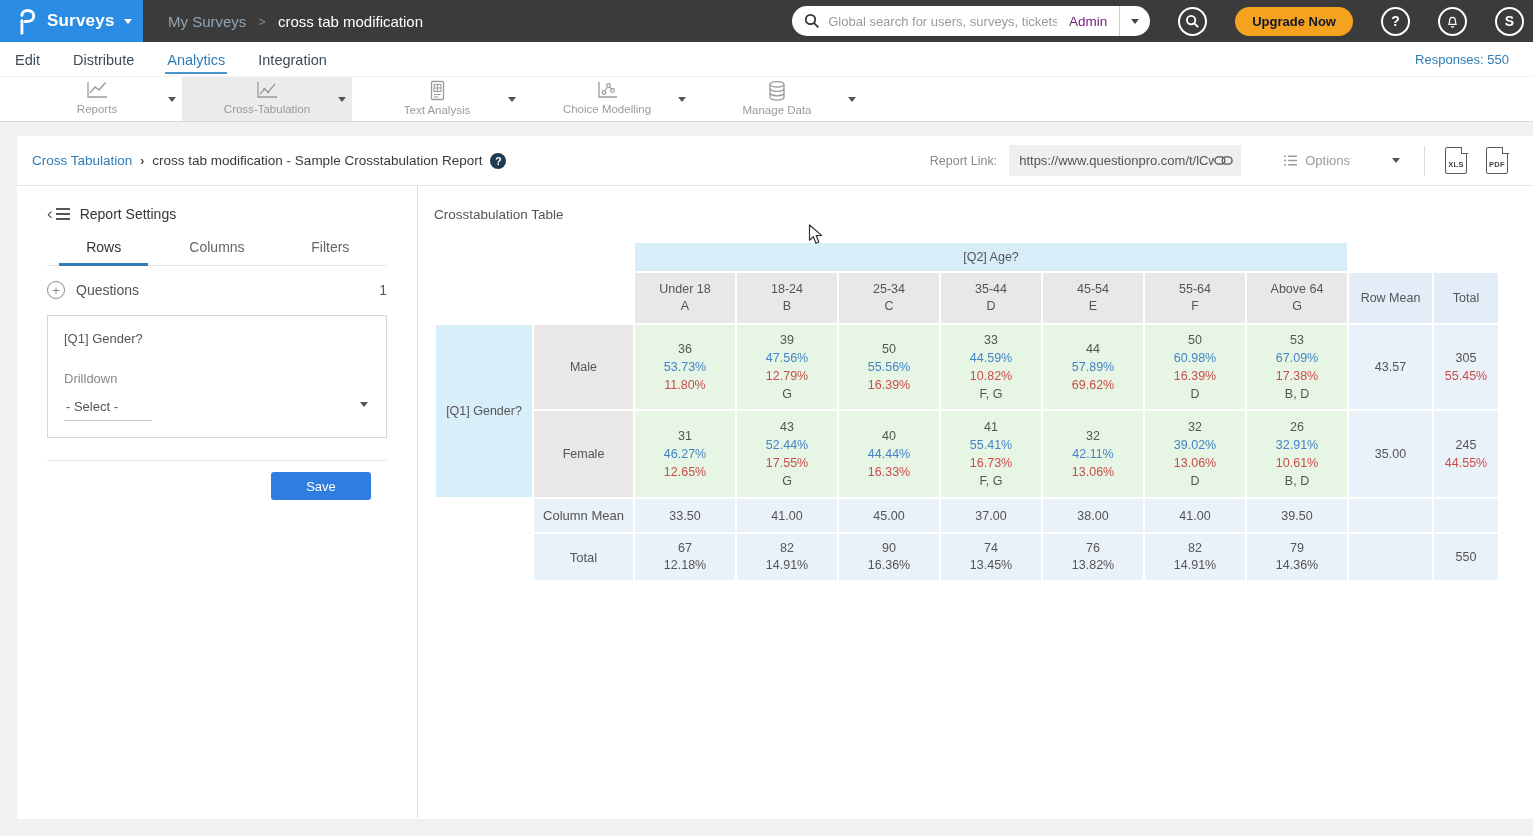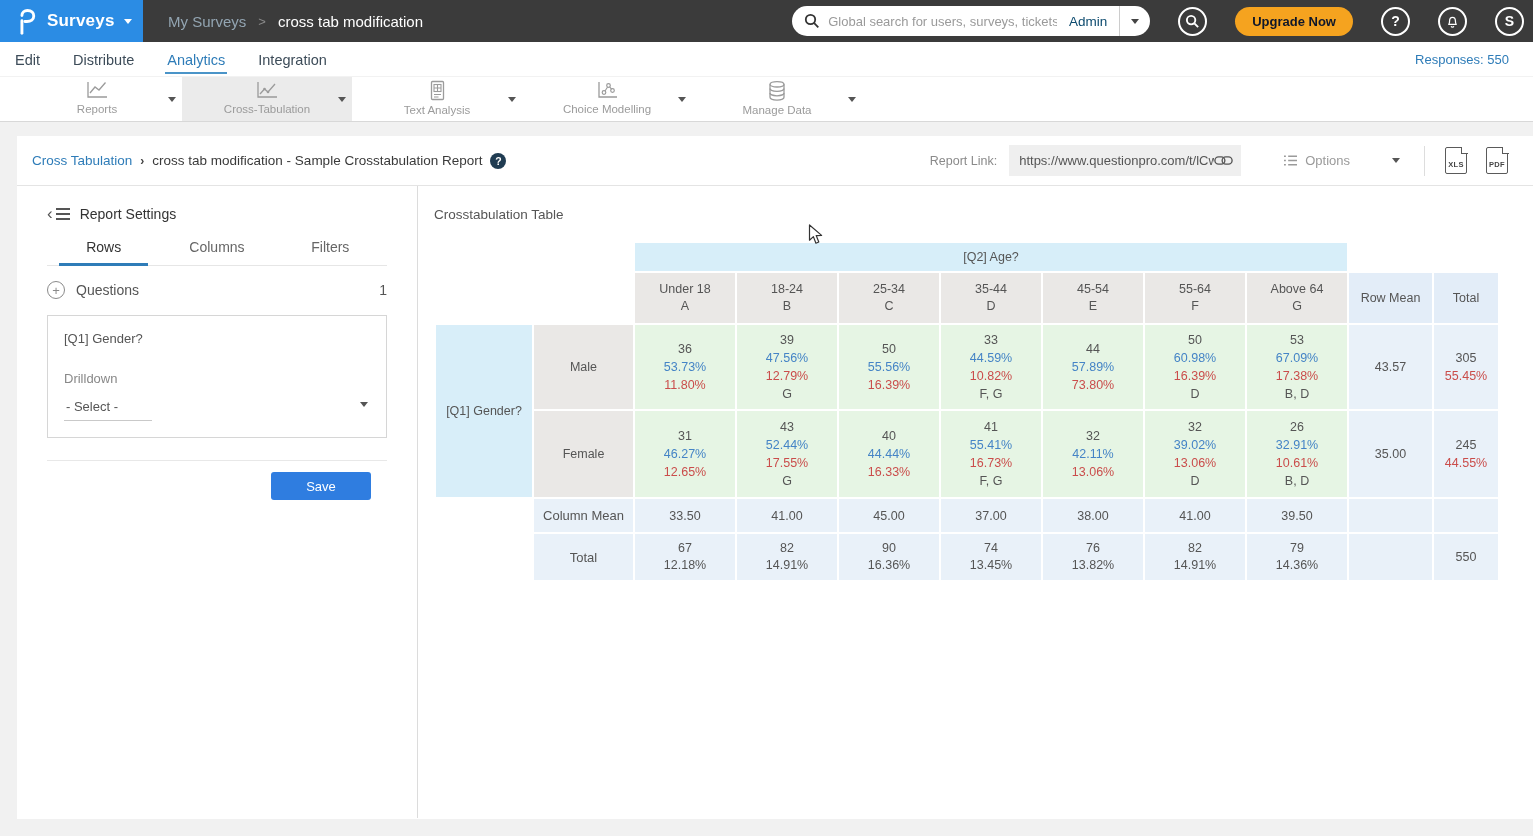--- a/index.html
+++ b/index.html
@@ -19,21 +19,21 @@
   .caret { width:0; height:0; border-left:4px solid transparent; border-right:4px solid transparent; border-top:5px solid #555; display:inline-block; }
   .caret.white { border-top-color:#fff; }
   .hdr-crumbs { margin-left:25px; display:flex; align-items:center; font-size:15px; }
   .crumb-parent { color:#93a5b2; cursor:pointer; }
   .crumb-sep { color:#8a8a8a; margin:0 12px; font-size:13px; }
   .crumb-cur { color:#fff; }
   .hdr-right { margin-left:auto; display:flex; align-items:center; gap:28px; padding-right:9px; }
   .search-pill { width:358px; height:30px; background:#fff; border-radius:15px; display:flex; align-items:center; padding-left:12px; overflow:hidden; }
   .search-pill input { border:none; outline:none; flex:1; font-size:13px; color:#333; font-family:"Liberation Sans",sans-serif; background:transparent; }
   .search-pill input::placeholder { color:#9a9a9a; }
-  .pill-scope { font-size:13.5px; color:#0c4a6e; padding:0 12px; }
+  .pill-scope { font-size:13.5px; color:#701a75; padding:0 12px; }
   .pill-divider { width:1px; height:30px; background:#ccc; }
   .pill-caret-box { width:30px; height:30px; display:flex; align-items:center; justify-content:center; cursor:pointer; }
   .pill-caret-box .caret { border-top-color:#444; }
   .circle-btn { width:29px; height:29px; border:2px solid #fff; border-radius:50%; display:flex; align-items:center; justify-content:center; color:#fff; font-size:14px; font-weight:bold; cursor:pointer; flex:0 0 auto; }
   .upgrade-btn { height:29px; padding:0 17px; border:none; border-radius:15px; background:#f5a31f; color:#0f172a; font-size:13px; font-weight:bold; font-family:"Liberation Sans",sans-serif; cursor:pointer; }
   
   .nav-row { height:34px; background:#fff; display:flex; align-items:center; padding:0 24px 0 13px; }
   .nav-item { font-size:14.5px; color:#3d4c59; margin-right:29px; padding:7px 2px 6px; cursor:pointer; }
   .nav-item.active { color:#2e7cb8; border-bottom:2px solid #4a94c8; padding-bottom:4px; }
   .responses-label { margin-left:auto; color:#2e7cb8; font-size:13px; }
@@ -389,21 +389,21 @@
                 </td>
                 <td class="data">
                   <div class="cnt">33</div>
                   <div class="rp">44.59%</div>
                   <div class="cp">10.82%</div>
                   <div class="sig">F, G</div>
                 </td>
                 <td class="data">
                   <div class="cnt">44</div>
                   <div class="rp">57.89%</div>
-                  <div class="cp">73.80%</div>
+                  <div class="cp">69.62%</div>
                 </td>
                 <td class="data">
                   <div class="cnt">50</div>
                   <div class="rp">60.98%</div>
                   <div class="cp">16.39%</div>
                   <div class="sig">D</div>
                 </td>
                 <td class="data">
                   <div class="cnt">53</div>
                   <div class="rp">67.09%</div>

